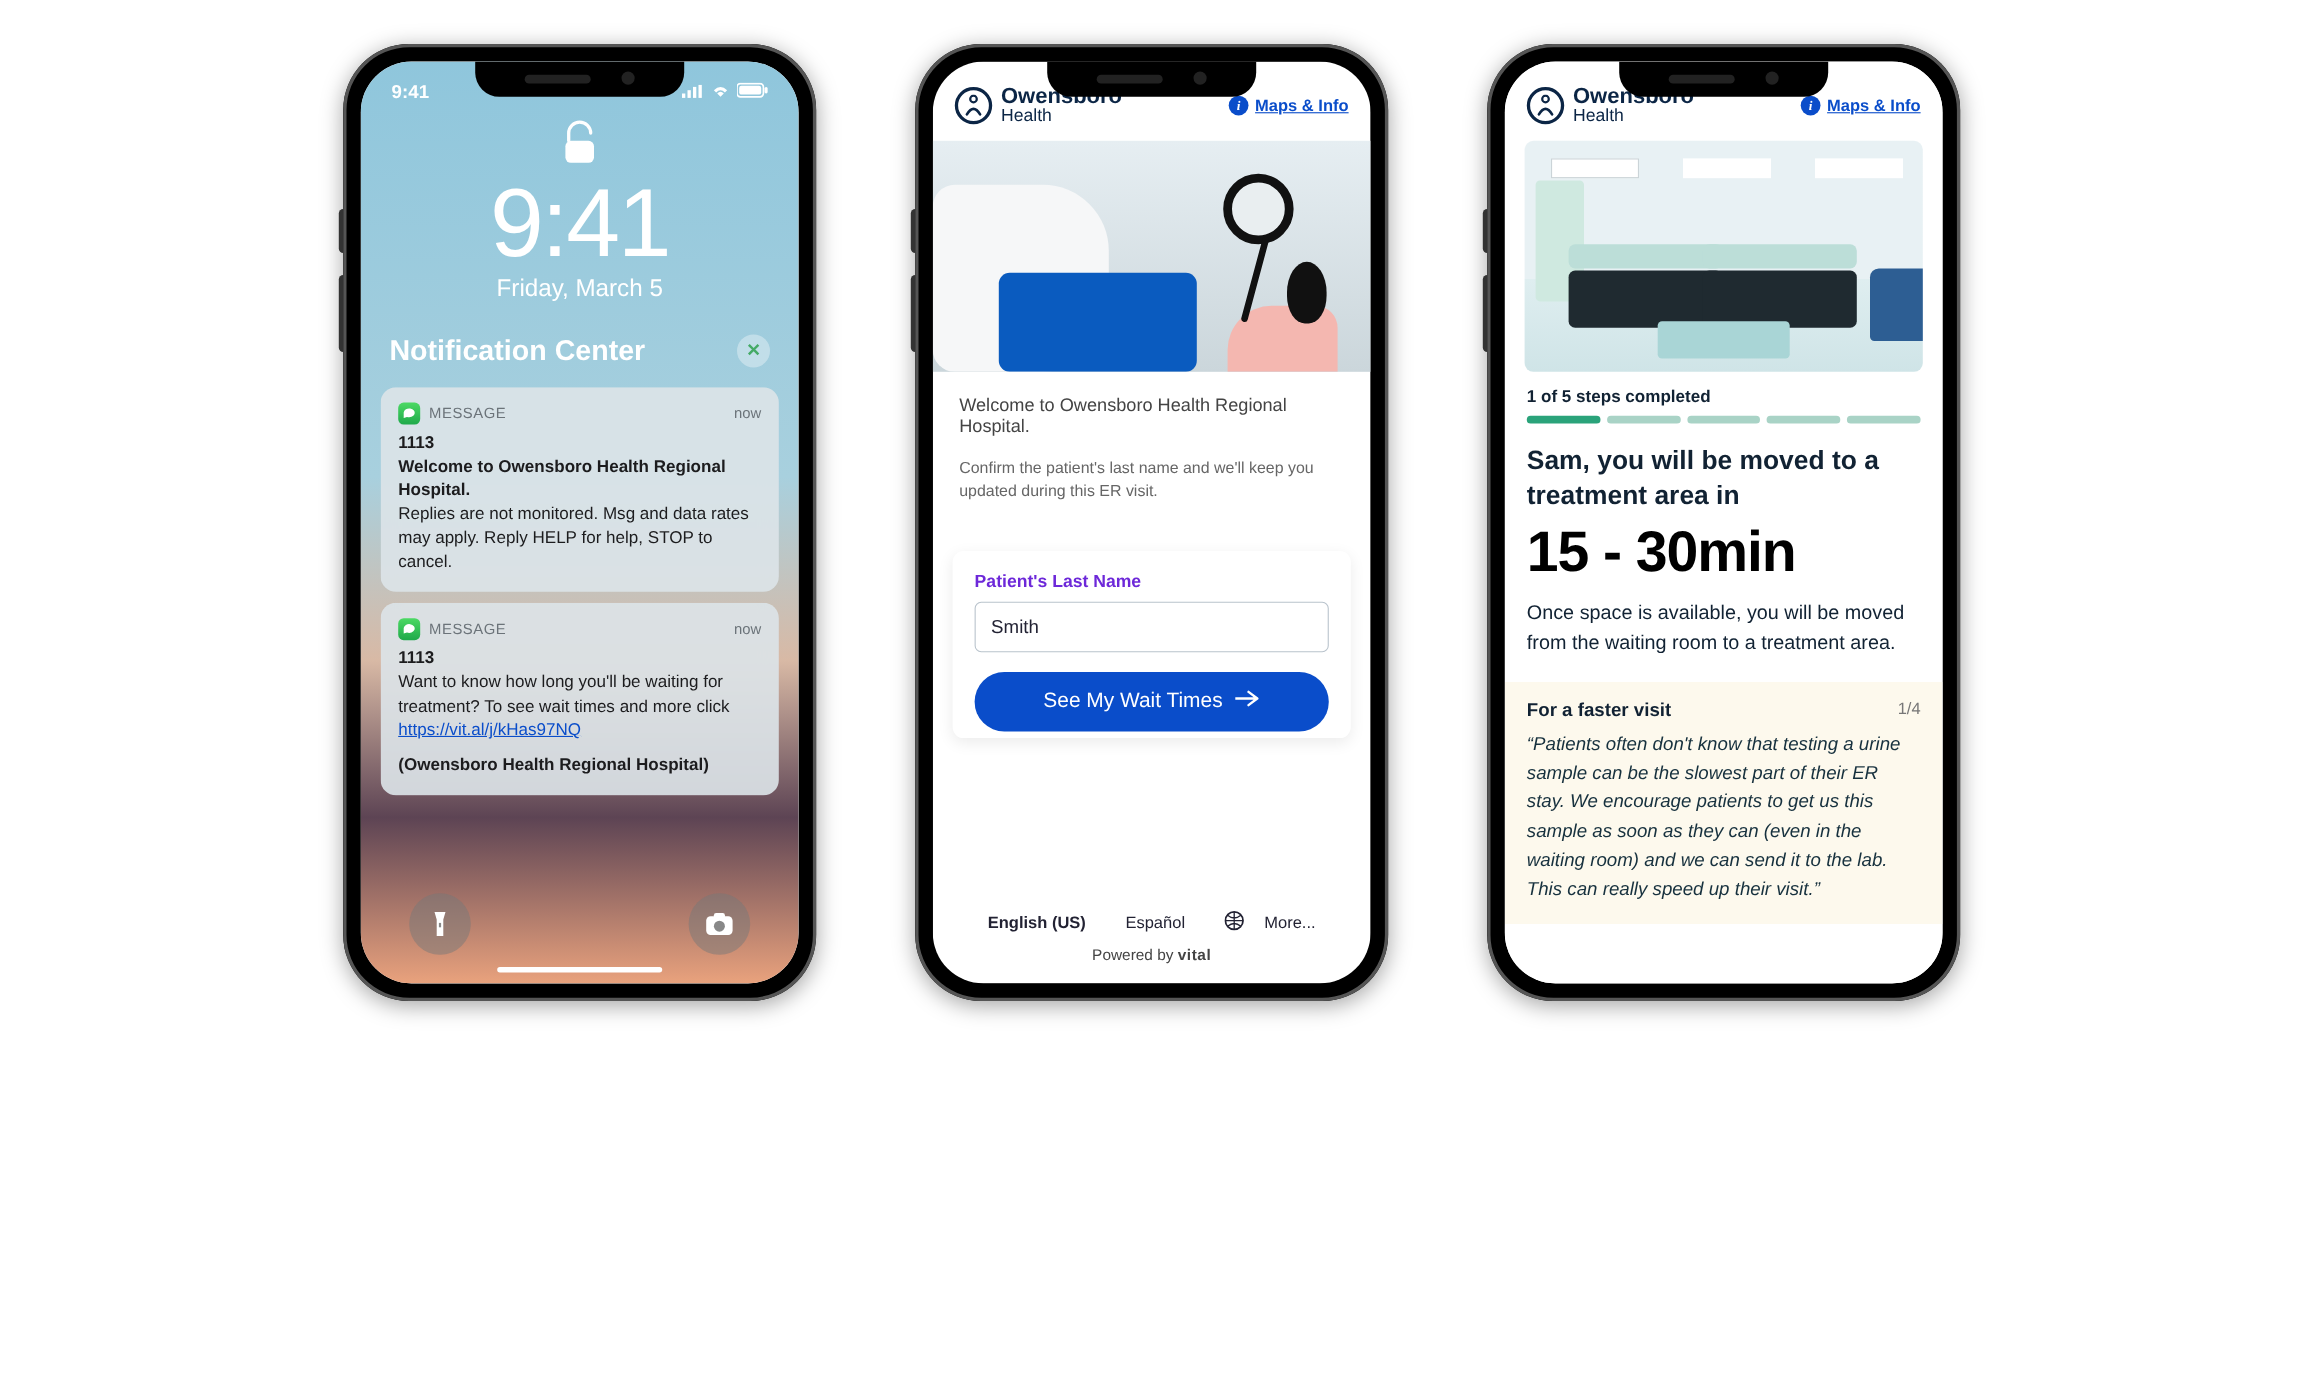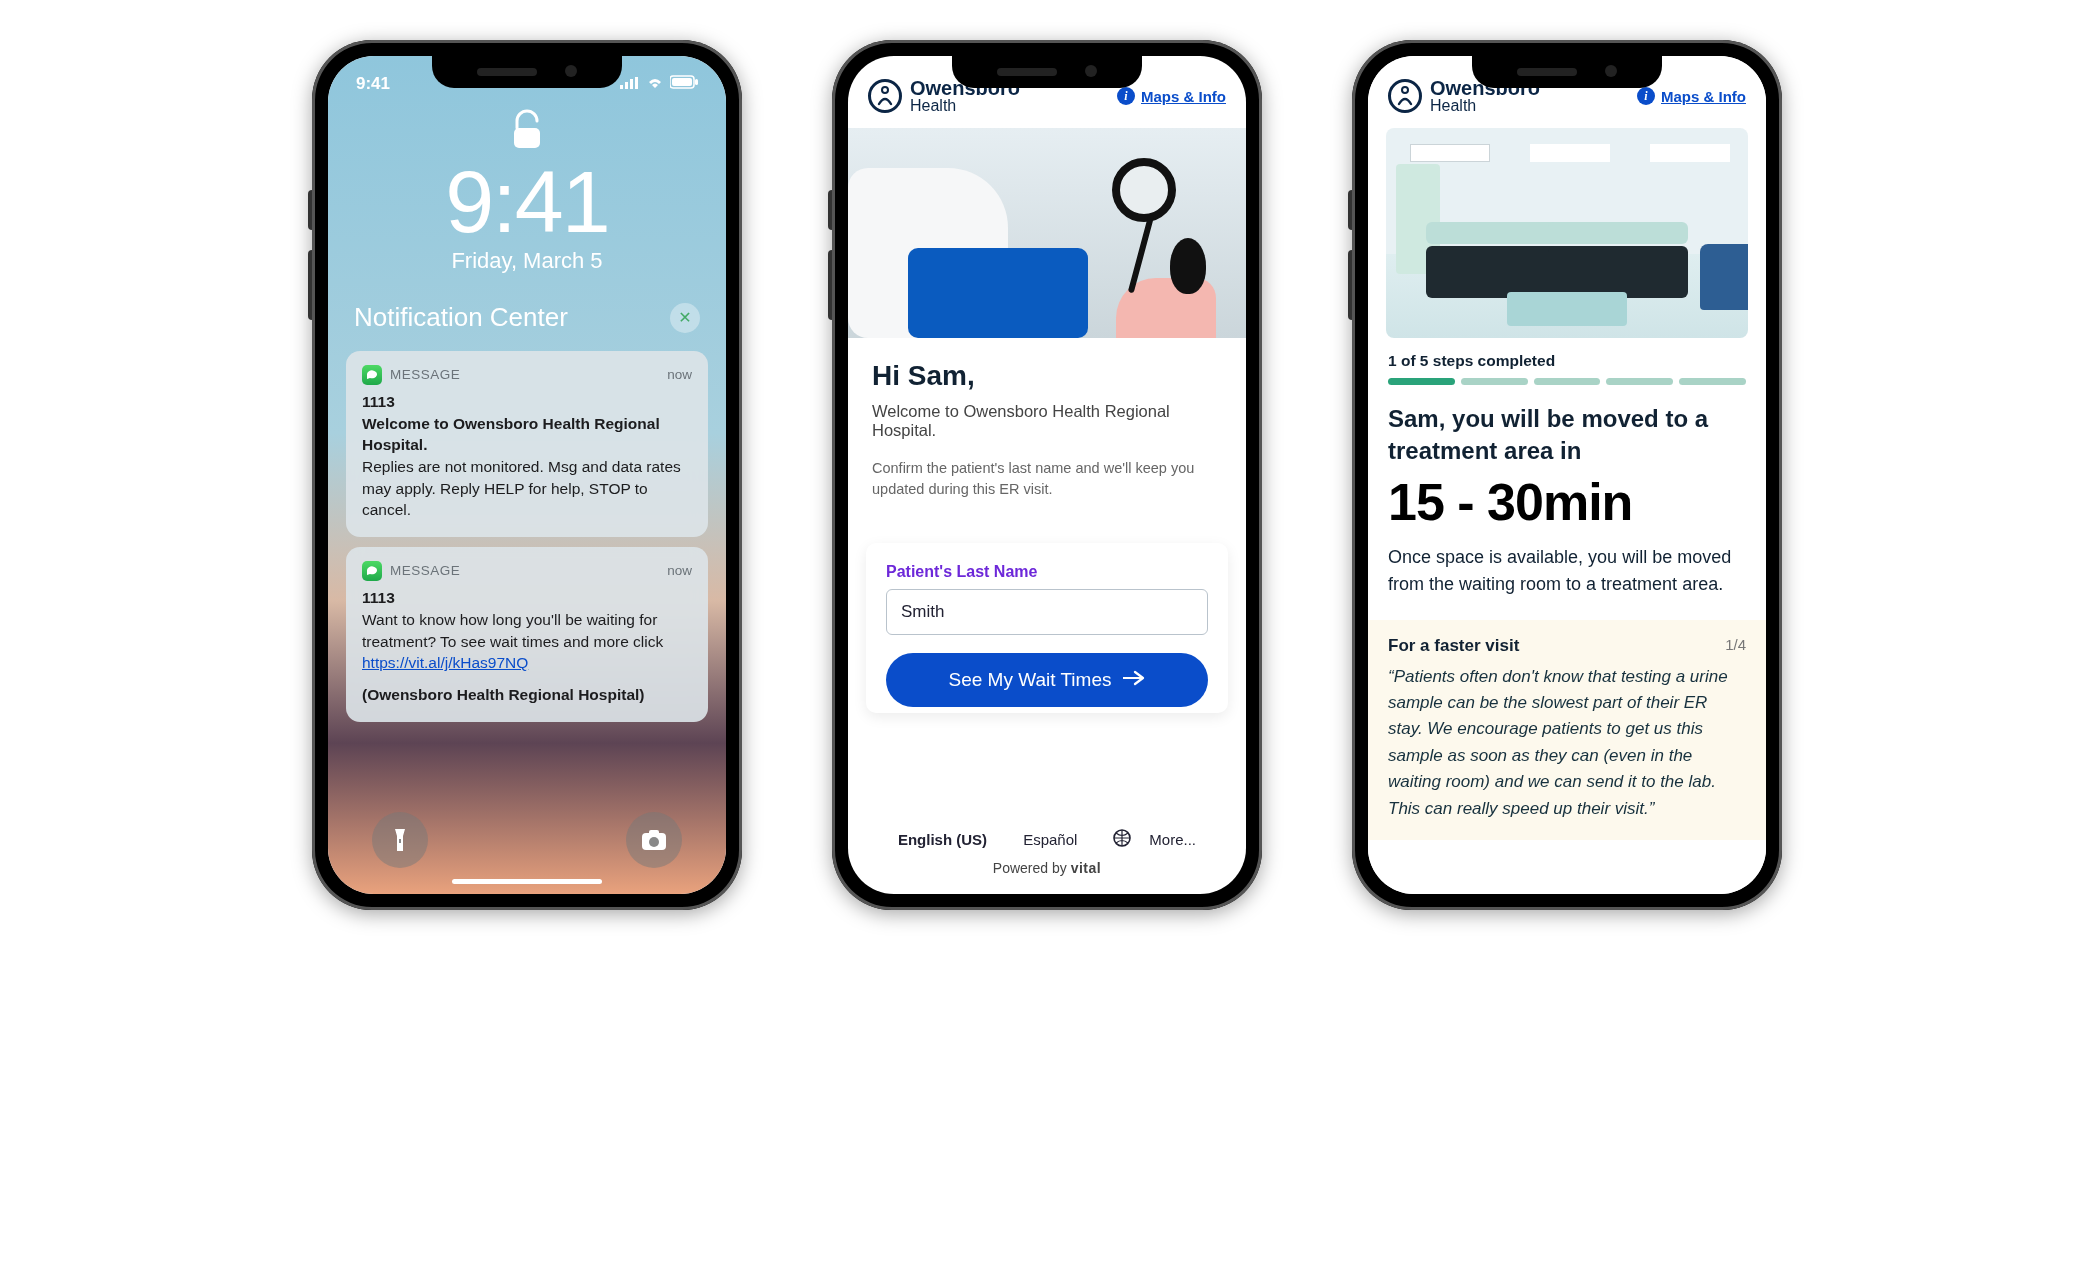--- a/index.html
+++ b/index.html
@@ -63,21 +63,21 @@
     color: #fff; font-size: 17px; font-weight: 600;
   }
   .ios-icons { display:flex; gap:6px; align-items:center; }
   .lock-center { position:relative; z-index:5; text-align:center; color:#fff; }
   .padlock { display:inline-block; margin-top:8px; }
   .big-time { font-size: 88px; font-weight:300; letter-spacing:-2px; line-height:1; margin-top:4px; }
   .lock-date { font-size:22px; font-weight:500; margin-top:2px; }
   .nc-row {
     position:relative; z-index:5;
     display:flex; align-items:center; justify-content:space-between;
-    padding: 28px 26px 8px; color:#fff; font-size:26px; font-weight:400;
+    padding: 28px 26px 8px; color:#fff; font-size:26px; font-weight:700;
   }
   .nc-close { width:30px; height:30px; border-radius:50%; background:rgba(255,255,255,.35); display:flex; align-items:center; justify-content:center; color:#4a6; font-size:16px;}
   .notif {
     position:relative; z-index:5;
     margin: 10px 18px; padding: 14px 16px 16px;
     background: var(--ios-card); border-radius: 14px;
     color: var(--ios-text); font-size:15.5px; line-height:1.4;
     backdrop-filter: blur(8px);
   }
   .notif-head { display:flex; align-items:center; gap:8px; text-transform:uppercase; font-size:13.5px; letter-spacing:.5px; color:#6b7379; margin-bottom:6px; }
@@ -305,21 +305,20 @@
         <div class="bp-cuff"></div>
         <div class="bp-arm"></div>
         <div class="bp-device">
           <div class="bp-gauge"></div>
           <div class="bp-tube"></div>
           <div class="bp-bulb"></div>
         </div>
       </div>
 
       <div class="section">
-        <h1 class="title">Hi Sam,</h1>
         <p class="subtitle">Welcome to Owensboro Health Regional Hospital.</p>
         <p class="helper">Confirm the patient's last name and we'll keep you updated during this ER visit.</p>
       </div>
 
       <div class="card">
         <label class="fld">Patient's Last Name</label>
         <input class="text" value="Smith" style="">
         <button class="cta">
           <span>See My Wait Times</span>
           <span>

